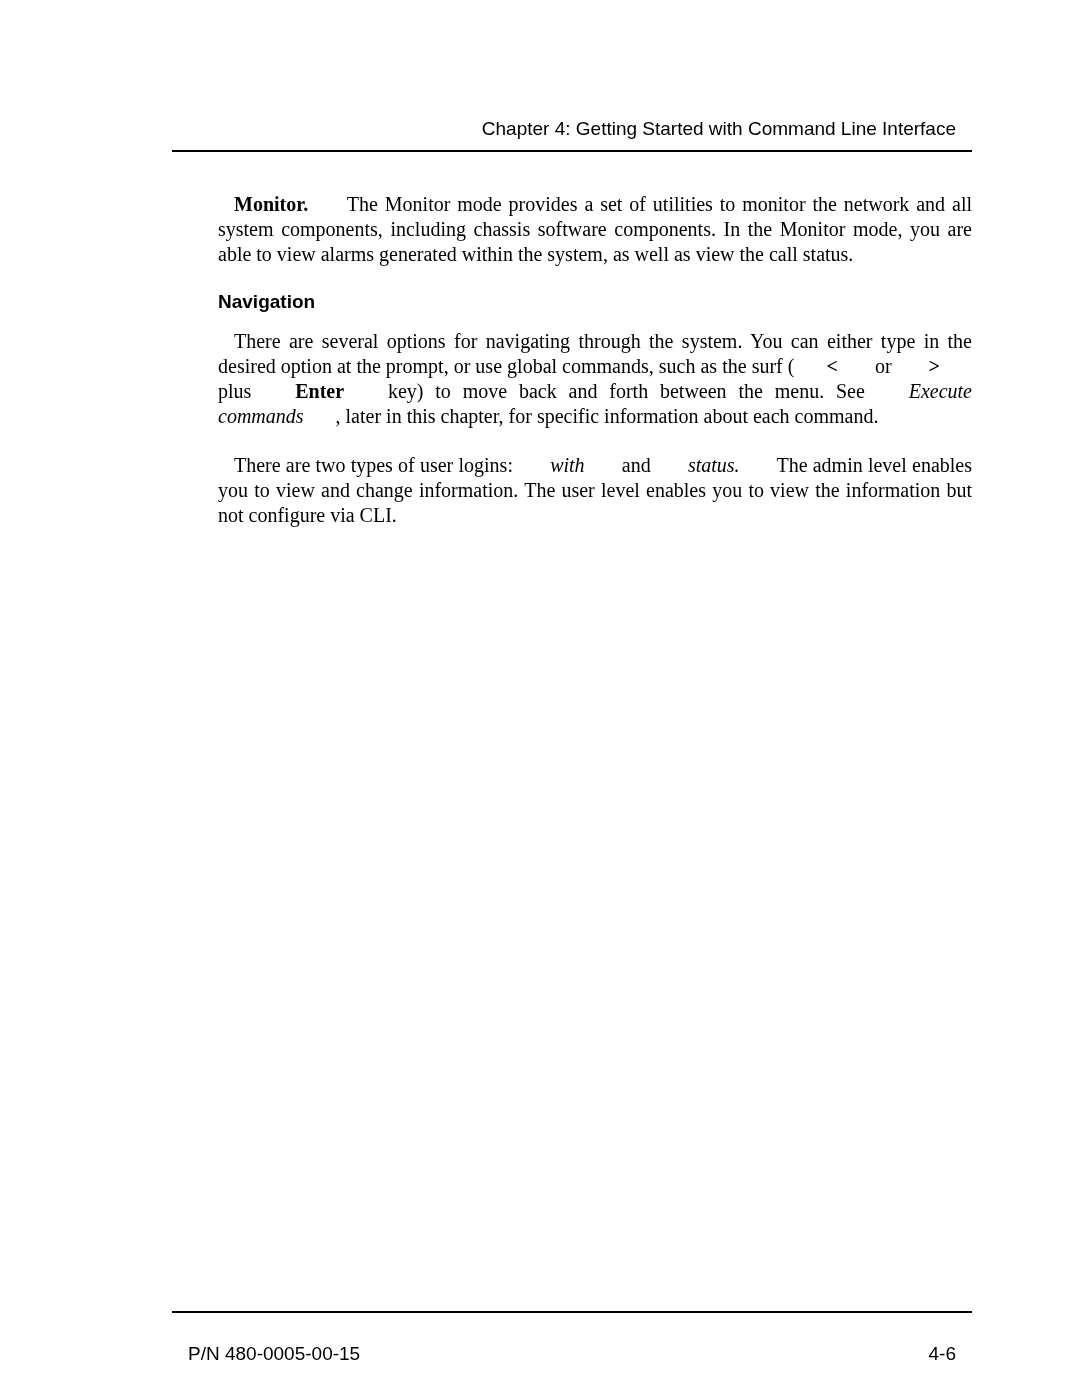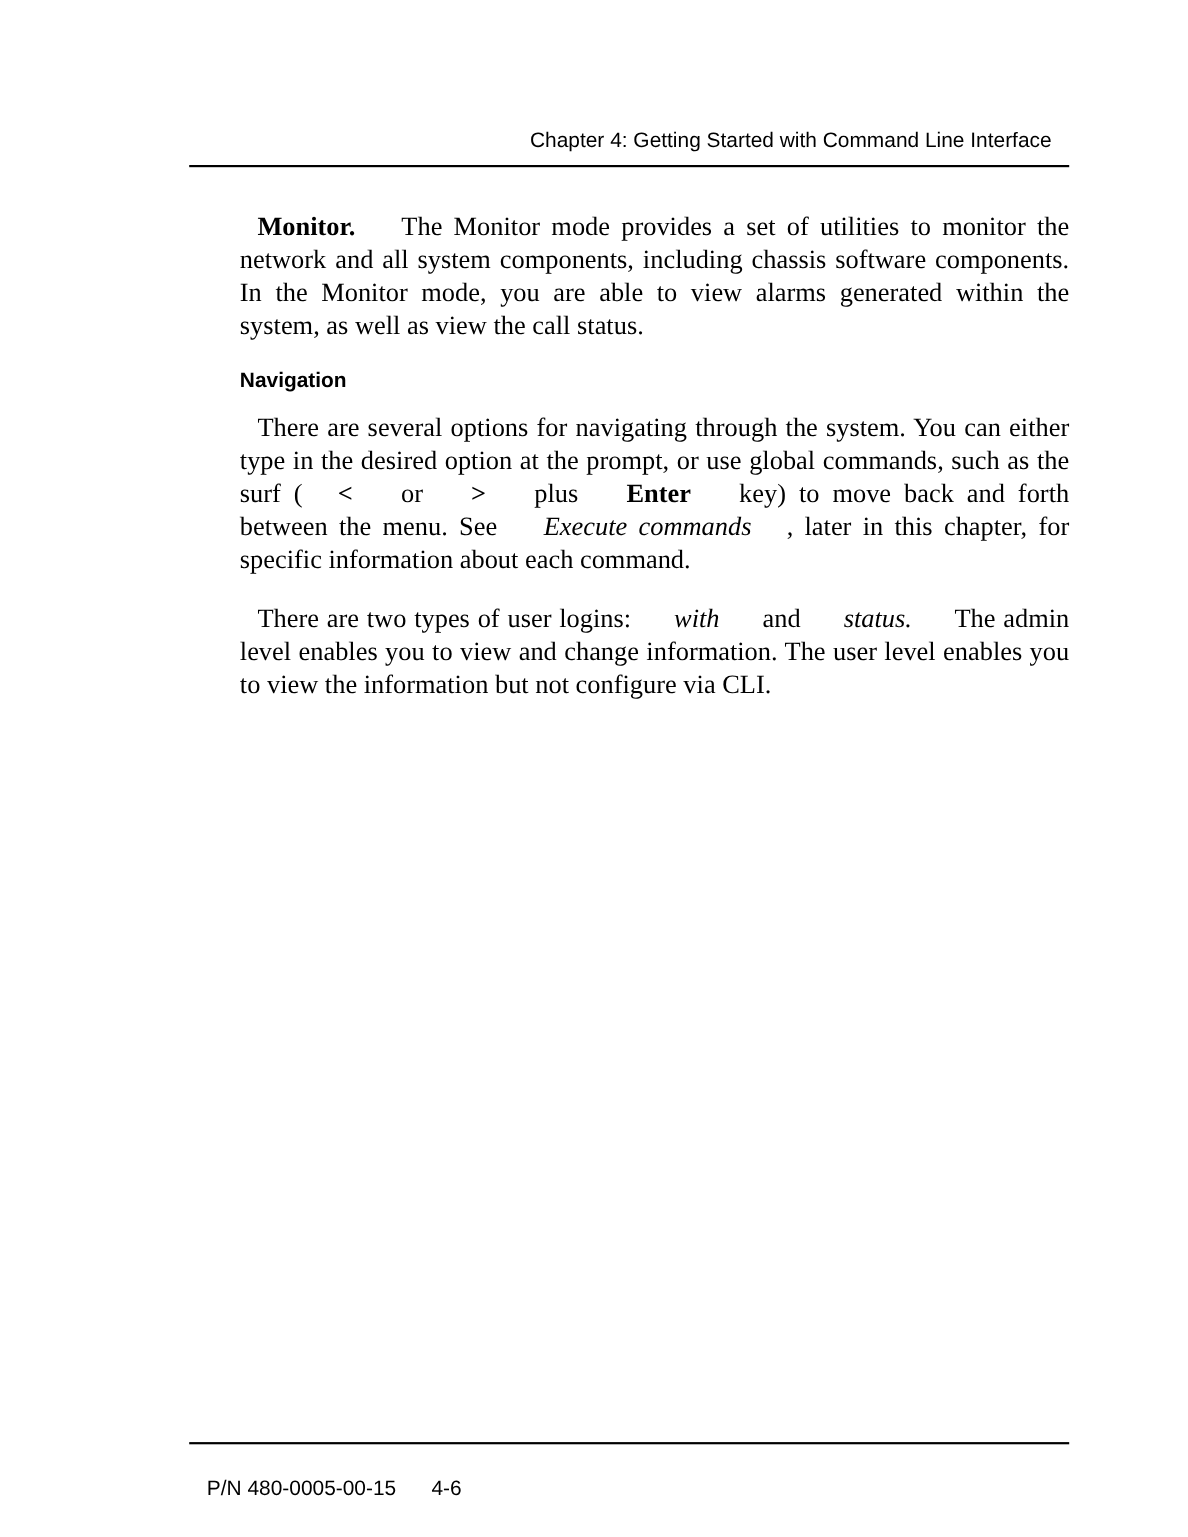--- a/index.html
+++ b/index.html
@@ -22,21 +22,21 @@
     }
     .header {
       text-align: right;
       font-family: Arial, Helvetica, sans-serif;
       font-size: 19px;
       padding-bottom: 10px;
       border-bottom: 2px solid #000000;
       margin-bottom: 40px;
     }
     .body-text {
-      font-size: 24px;
+      font-size: 20px;
       line-height: 1.25;
       margin-bottom: 24px;
       text-align: justify;
       padding-left: 46px;
     }
     .section-heading {
       font-family: Arial, Helvetica, sans-serif;
       font-weight: bold;
       font-size: 19px;
       margin-bottom: 16px;
@@ -51,20 +51,21 @@
     .footer {
       position: absolute;
       bottom: 48px;
       left: 108px;
       right: 108px;
       border-top: 2px solid #000000;
       padding-top: 14px;
       font-family: Arial, Helvetica, sans-serif;
       font-size: 19px;
       display: flex;
+      justify-content: space-between;
     }
   </style>
 </head>
 <body>
 
 <div class="page">
   <div class="header">
     <span>Chapter 4: Getting Started with Command Line Interface</span>
   </div>
 

